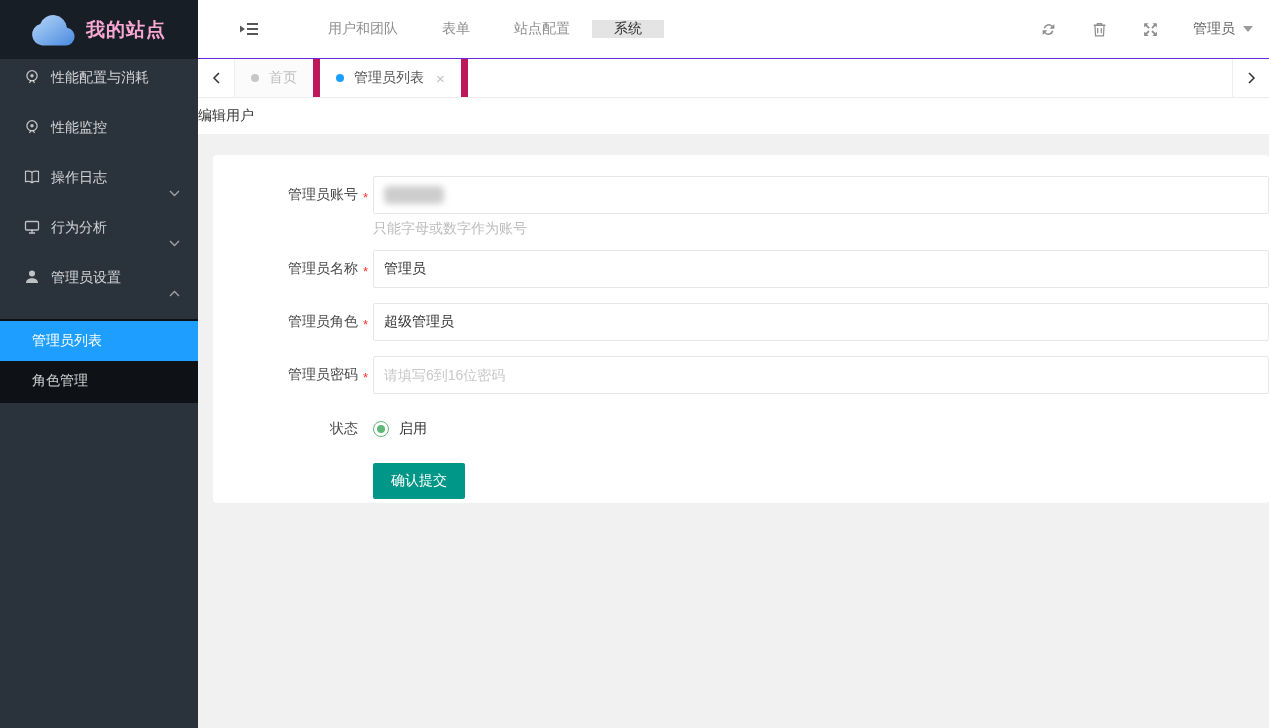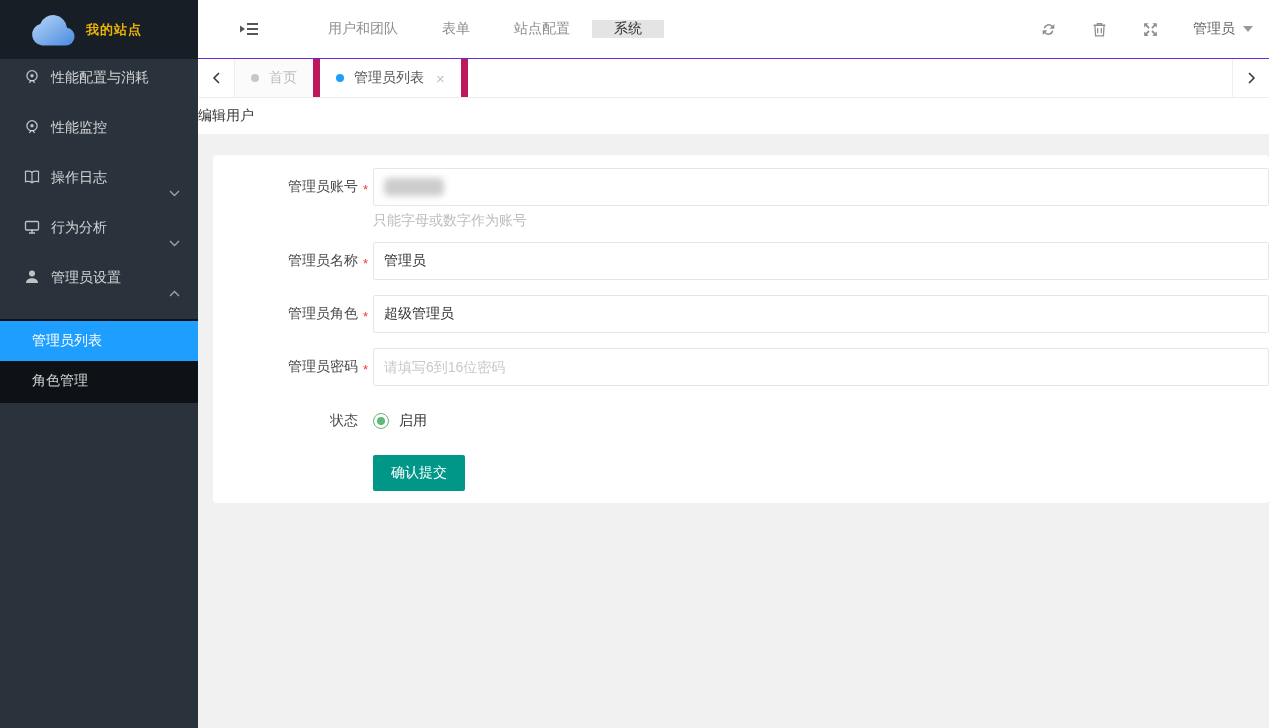--- a/index.html
+++ b/index.html
@@ -3,21 +3,21 @@
 <meta charset="utf-8">
 <style>
   * { margin:0; padding:0; box-sizing:border-box; }
   html,body { width:1269px; height:728px; overflow:hidden; }
   body { font-family:"Liberation Sans","DejaVu Sans",sans-serif; font-size:14px; color:#333; background:#f1f1f1; }
   .app { display:flex; width:1269px; height:728px; }
 
   
   .sidebar { width:198px; flex:0 0 198px; background:#2a323b; display:flex; flex-direction:column; }
   .logo { height:59px; background:#181e25; display:flex; align-items:center; padding-left:20px; flex:0 0 59px; }
-  .logo-title { color:#eab308; font-size:13px; font-weight:bold; margin-left:10px; letter-spacing:1px; }
+  .logo-title { color:#f9a8d4; font-size:19px; font-weight:bold; margin-left:10px; letter-spacing:1px; }
   .side-nav { flex:1; padding-top:10px; }
   .side-item { height:50px; display:flex; align-items:flex-start; padding-left:24px; position:relative; color:rgba(255,255,255,.78); cursor:pointer; }
   .side-item .s-icon { width:16px; height:16px; margin-right:11px; display:inline-flex; color:rgba(255,255,255,.7); }
   .side-item .s-icon svg { width:16px; height:16px; }
   .side-chevron { position:absolute; right:18px; top:50%; margin-top:-4px; width:11px; height:7px; color:rgba(255,255,255,.55); }
   .side-chevron svg { width:11px; height:7px; display:block; }
   .submenu { background:#0e1216; padding:2px 0; }
   .sub-item { height:40px; display:flex; align-items:center; padding-left:32px; color:rgba(255,255,255,.8); cursor:pointer; }
   .sub-item.active { background:#1E9FFF; color:#fff; }
 
@@ -48,21 +48,21 @@
   .tab .dot { width:8px; height:8px; border-radius:50%; margin-right:10px; }
   .tab.inactive { background:#fbfbfb; color:#bfbfbf; }
   .tab.inactive .dot { background:#c7c7c7; }
   .tab.active { background:#fff; color:#555; }
   .tab.active .dot { background:#1E9FFF; }
   .tab-close { margin-left:12px; color:#c2c2c2; font-size:15px; line-height:1; cursor:pointer; }
 
   
   .content { flex:1; background:#f1f1f1; overflow:hidden; }
   .page-title-bar { height:36px; background:#fff; display:flex; align-items:center; color:#333; }
-  .card { margin:21px 0 0 15px; width:calc(100% - 15px); height:348px; background:#fff; border-radius:4px; padding-top:13px; }
+  .card { margin:21px 0 0 15px; width:calc(100% - 15px); height:348px; background:#fff; border-radius:4px; padding-top:21px; }
 
   .frow { display:flex; align-items:center; }
   .f-label { width:145px; text-align:right; color:#4a4a4a; flex:0 0 145px; }
   .f-star { width:15px; flex:0 0 15px; text-align:center; color:#f33; font-size:13px; padding-top:4px; }
   .f-input { flex:1; height:38px; border:1px solid #e6e6e6; border-radius:2px; padding:0 10px; font-size:14px; color:#333; font-family:inherit; background:#fff; outline:none; min-width:0; }
   .f-input::placeholder { color:#c9c9c9; }
   .redacted-wrap { display:flex; align-items:center; }
   .redacted-blob { width:60px; height:18px; background:#cdcdcd; border-radius:5px; filter:blur(3px); }
   .f-hint { margin:6px 0 12px 160px; color:#bdbdbd; }
   .gap15 { height:15px; }

